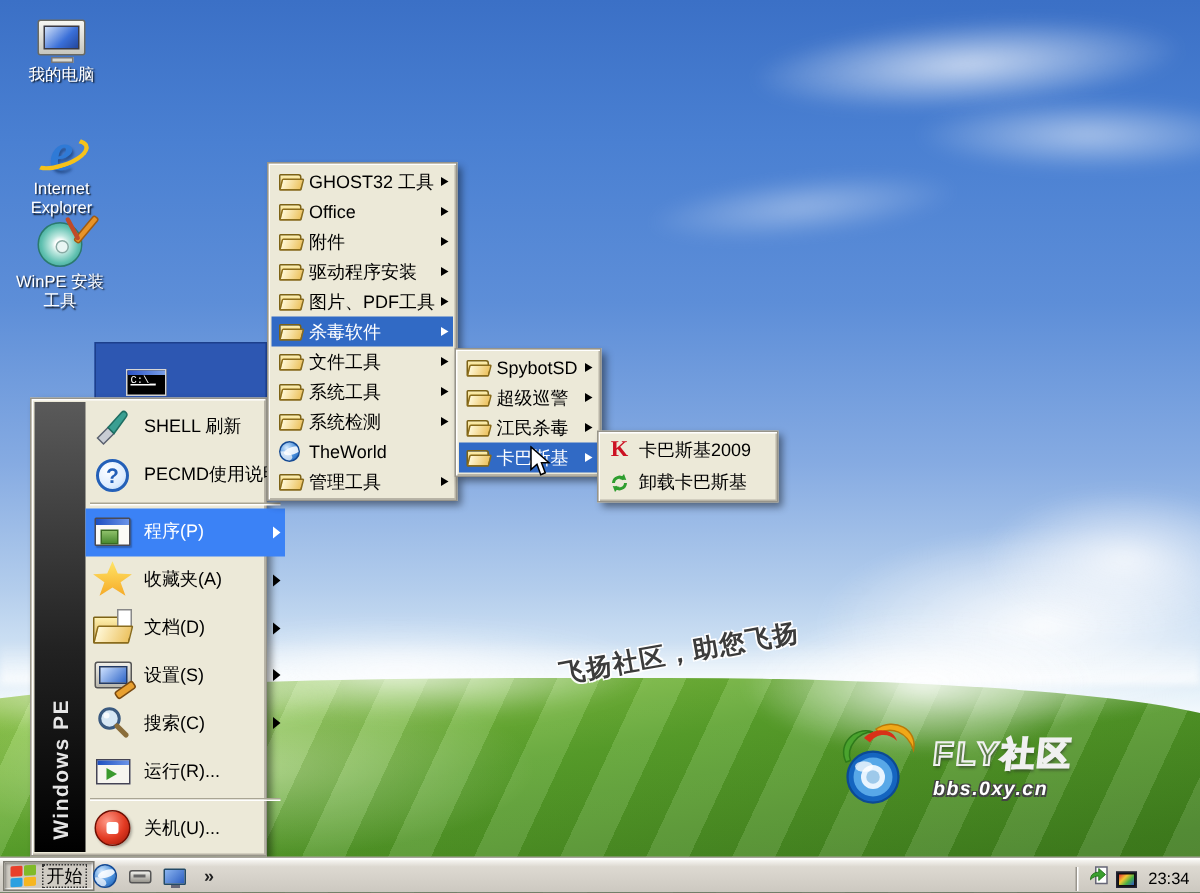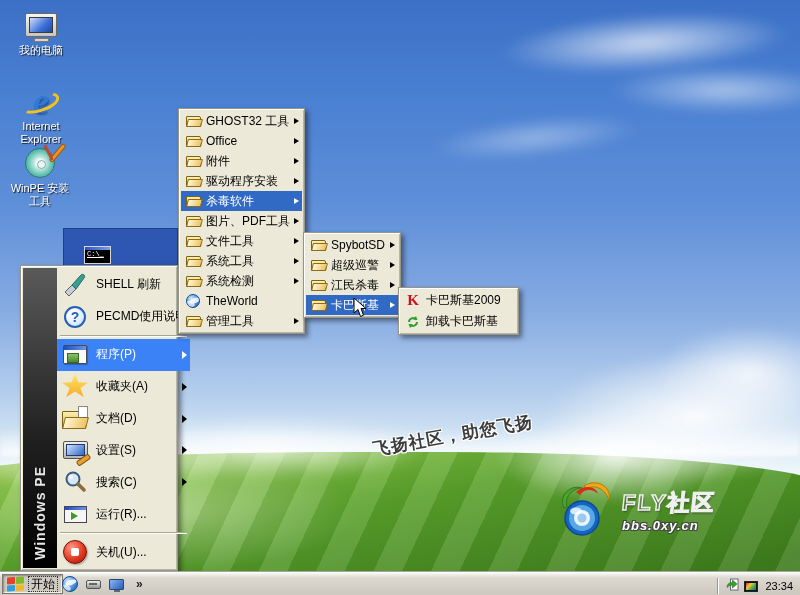--- a/index.html
+++ b/index.html
@@ -350,32 +350,32 @@
       <span class="lb">附件</span>
       <span class="ar"></span>
     </div>
     <div class="mi">
       <span class="ic">
           <span class="fold"></span>
         </span>
       <span class="lb">驱动程序安装</span>
       <span class="ar"></span>
     </div>
+    <div class="mi">
+      <span class="ic">
+          <span class="fold"></span>
+        </span>
+      <span class="lb">图片、PDF工具</span>
+      <span class="ar"></span>
+    </div>
     <div class="mi hl">
       <span class="ic">
           <span class="fold"></span>
         </span>
       <span class="lb">杀毒软件</span>
-      <span class="ar"></span>
-    </div>
-    <div class="mi">
-      <span class="ic">
-          <span class="fold"></span>
-        </span>
-      <span class="lb">图片、PDF工具</span>
       <span class="ar"></span>
     </div>
     <div class="mi">
       <span class="ic">
           <span class="fold"></span>
         </span>
       <span class="lb">文件工具</span>
       <span class="ar"></span>
     </div>
     <div class="mi">

